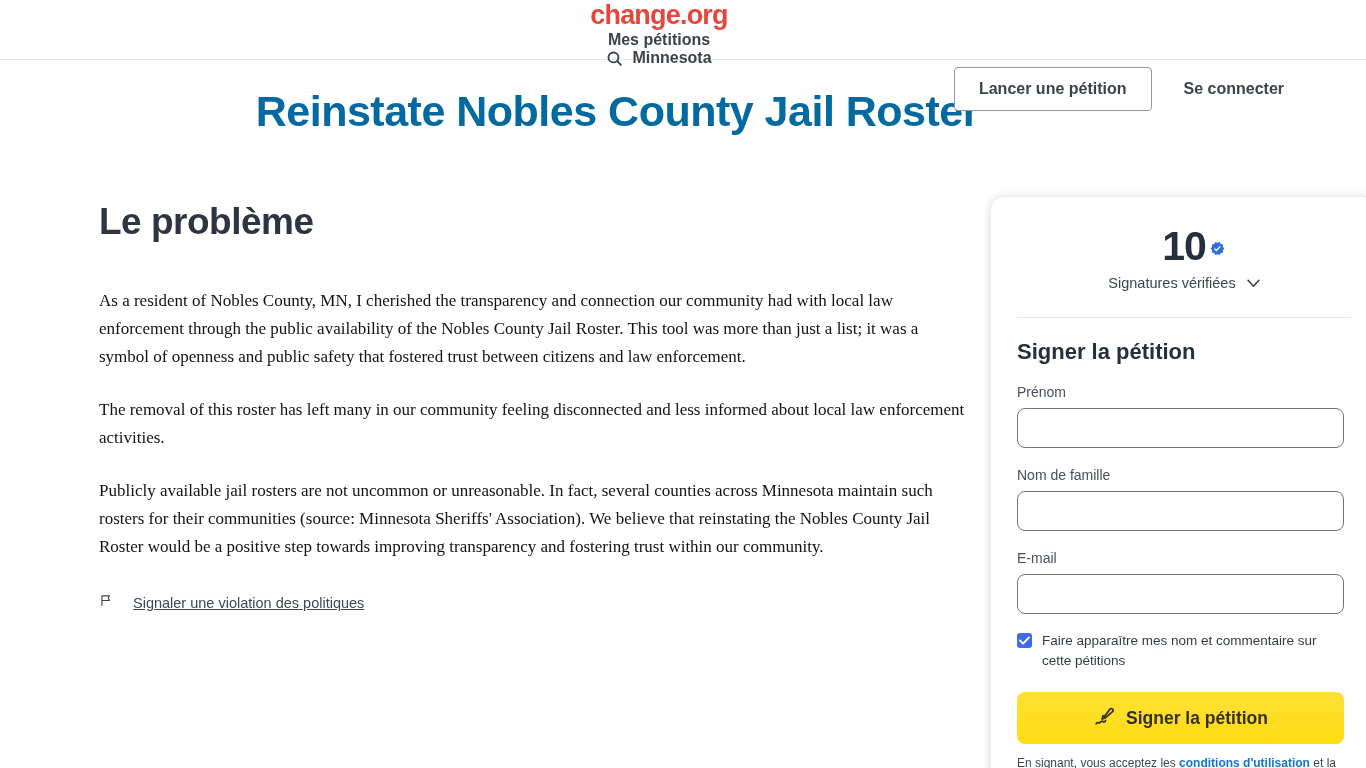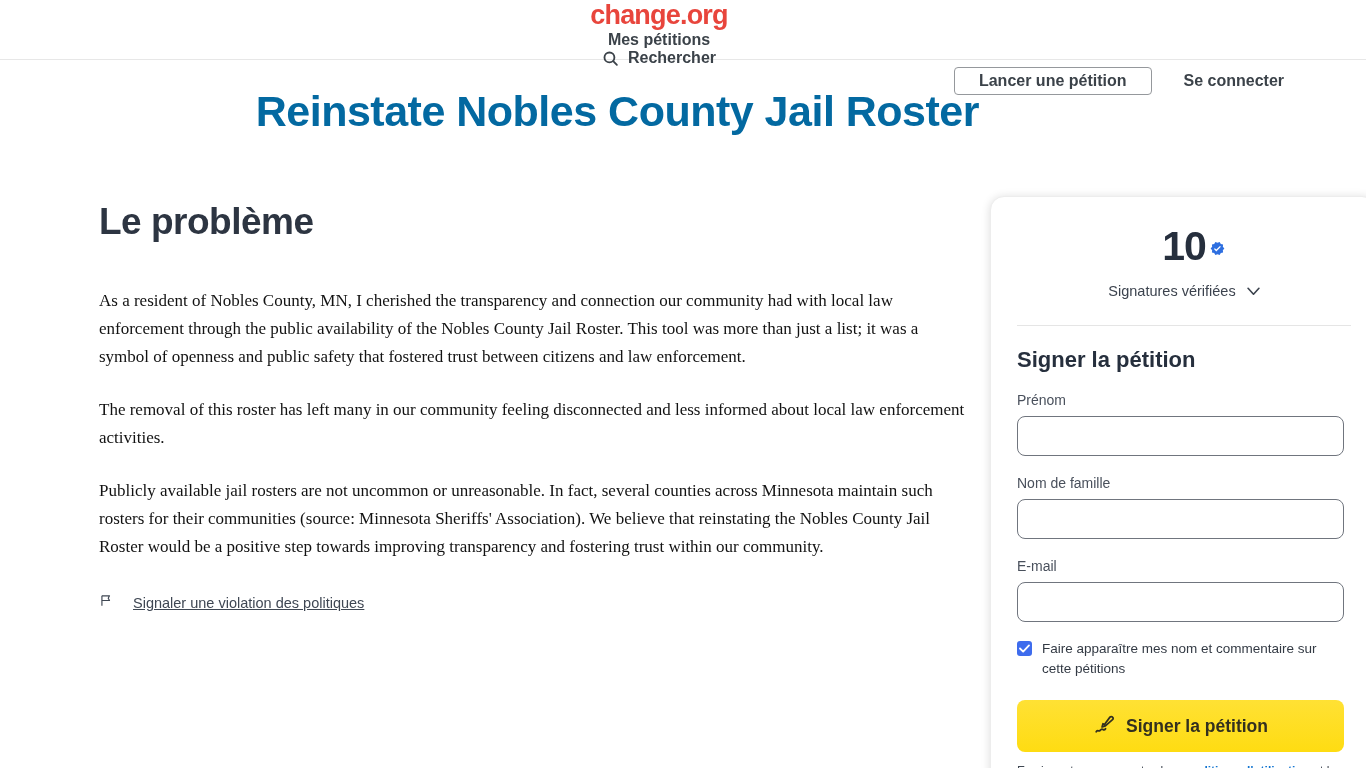--- a/index.html
+++ b/index.html
@@ -20,21 +20,21 @@
     font-size: 27px; font-weight: 800; letter-spacing: -0.8px;
     color: #e8453c; cursor: pointer; margin-right: 44px;
   }
   .nav-link {
     font-size: 16px; font-weight: 700; color: #3b4249;
     margin-right: 44px; cursor: pointer; display: flex; align-items: center; gap: 9px;
   }
   .nav-link svg { display: block; }
   .header-right { margin-left: auto; display: flex; align-items: center; gap: 32px; }
   .btn-outline {
-    height: 28px; padding: 0 24px; background: #fff;
+    height: 44px; padding: 0 24px; background: #fff;
     border: 1px solid #95989c; border-radius: 4px;
     font-size: 16px; font-weight: 700; color: #3b4249; cursor: pointer;
     font-family: "Liberation Sans", sans-serif;
     margin-left: 6px;
   }
   .login-link { font-size: 16px; font-weight: 700; color: #3b4249; cursor: pointer; }
 
   
   .main-col { position: absolute; left: 99px; top: 60px; width: 880px; }
   .petition-title {
@@ -66,21 +66,21 @@
   }
   .count-row { text-align: center; position: relative; }
   .count-number {
     font-size: 41px; font-weight: 700; color: #262f3d;
     display: inline-block; position: relative; letter-spacing: -1px;
   }
   .verified-badge {
     position: absolute; top: -4px; right: -19px; width: 15px; height: 15px;
   }
   .signatures-row {
-    margin-top: 12px; display: flex; justify-content: center; align-items: center;
+    margin-top: 4px; display: flex; justify-content: center; align-items: center;
     gap: 11px; cursor: pointer;
   }
   .signatures-label { font-size: 14.5px; color: #3c434e; }
   .card-divider { border: none; border-top: 1px solid #e5e5e5; margin-top: 25px; }
   .form-heading { margin-top: 21px; font-size: 22px; font-weight: 700; color: #262f3d; }
   .field-label { display: block; margin-top: 19px; font-size: 14px; color: #49505c; }
   .text-input {
     display: block; width: 327px; height: 40px; margin-top: 8px;
     border: 1px solid #70757e; border-radius: 8px; background: #fff;
     font-size: 15px; padding: 0 12px; font-family: "Liberation Sans", sans-serif;
@@ -115,21 +115,21 @@
     <div class="nav-link">
       <span>Mes pétitions</span>
     </div>
     <div class="nav-link">
       <span class="icon">
         <svg width="17" height="17" viewBox="0 0 24 24" fill="none" stroke="#3b4249" stroke-width="2.6" stroke-linecap="round">
           <circle cx="10.5" cy="10.5" r="7"></circle>
           <path d="M15.8 15.8 L21 21"></path>
         </svg>
       </span>
-      <span>Rechercher</span>
+      <span>Minnesota</span>
     </div>
     <div class="header-right">
       <button class="btn-outline">Lancer une pétition</button>
       <span class="login-link">Se connecter</span>
     </div>
   </div>
 
   <div class="main-col">
     <h1 class="petition-title">Reinstate Nobles County Jail Roster</h1>
     <h2 class="section-heading">Le problème</h2>

